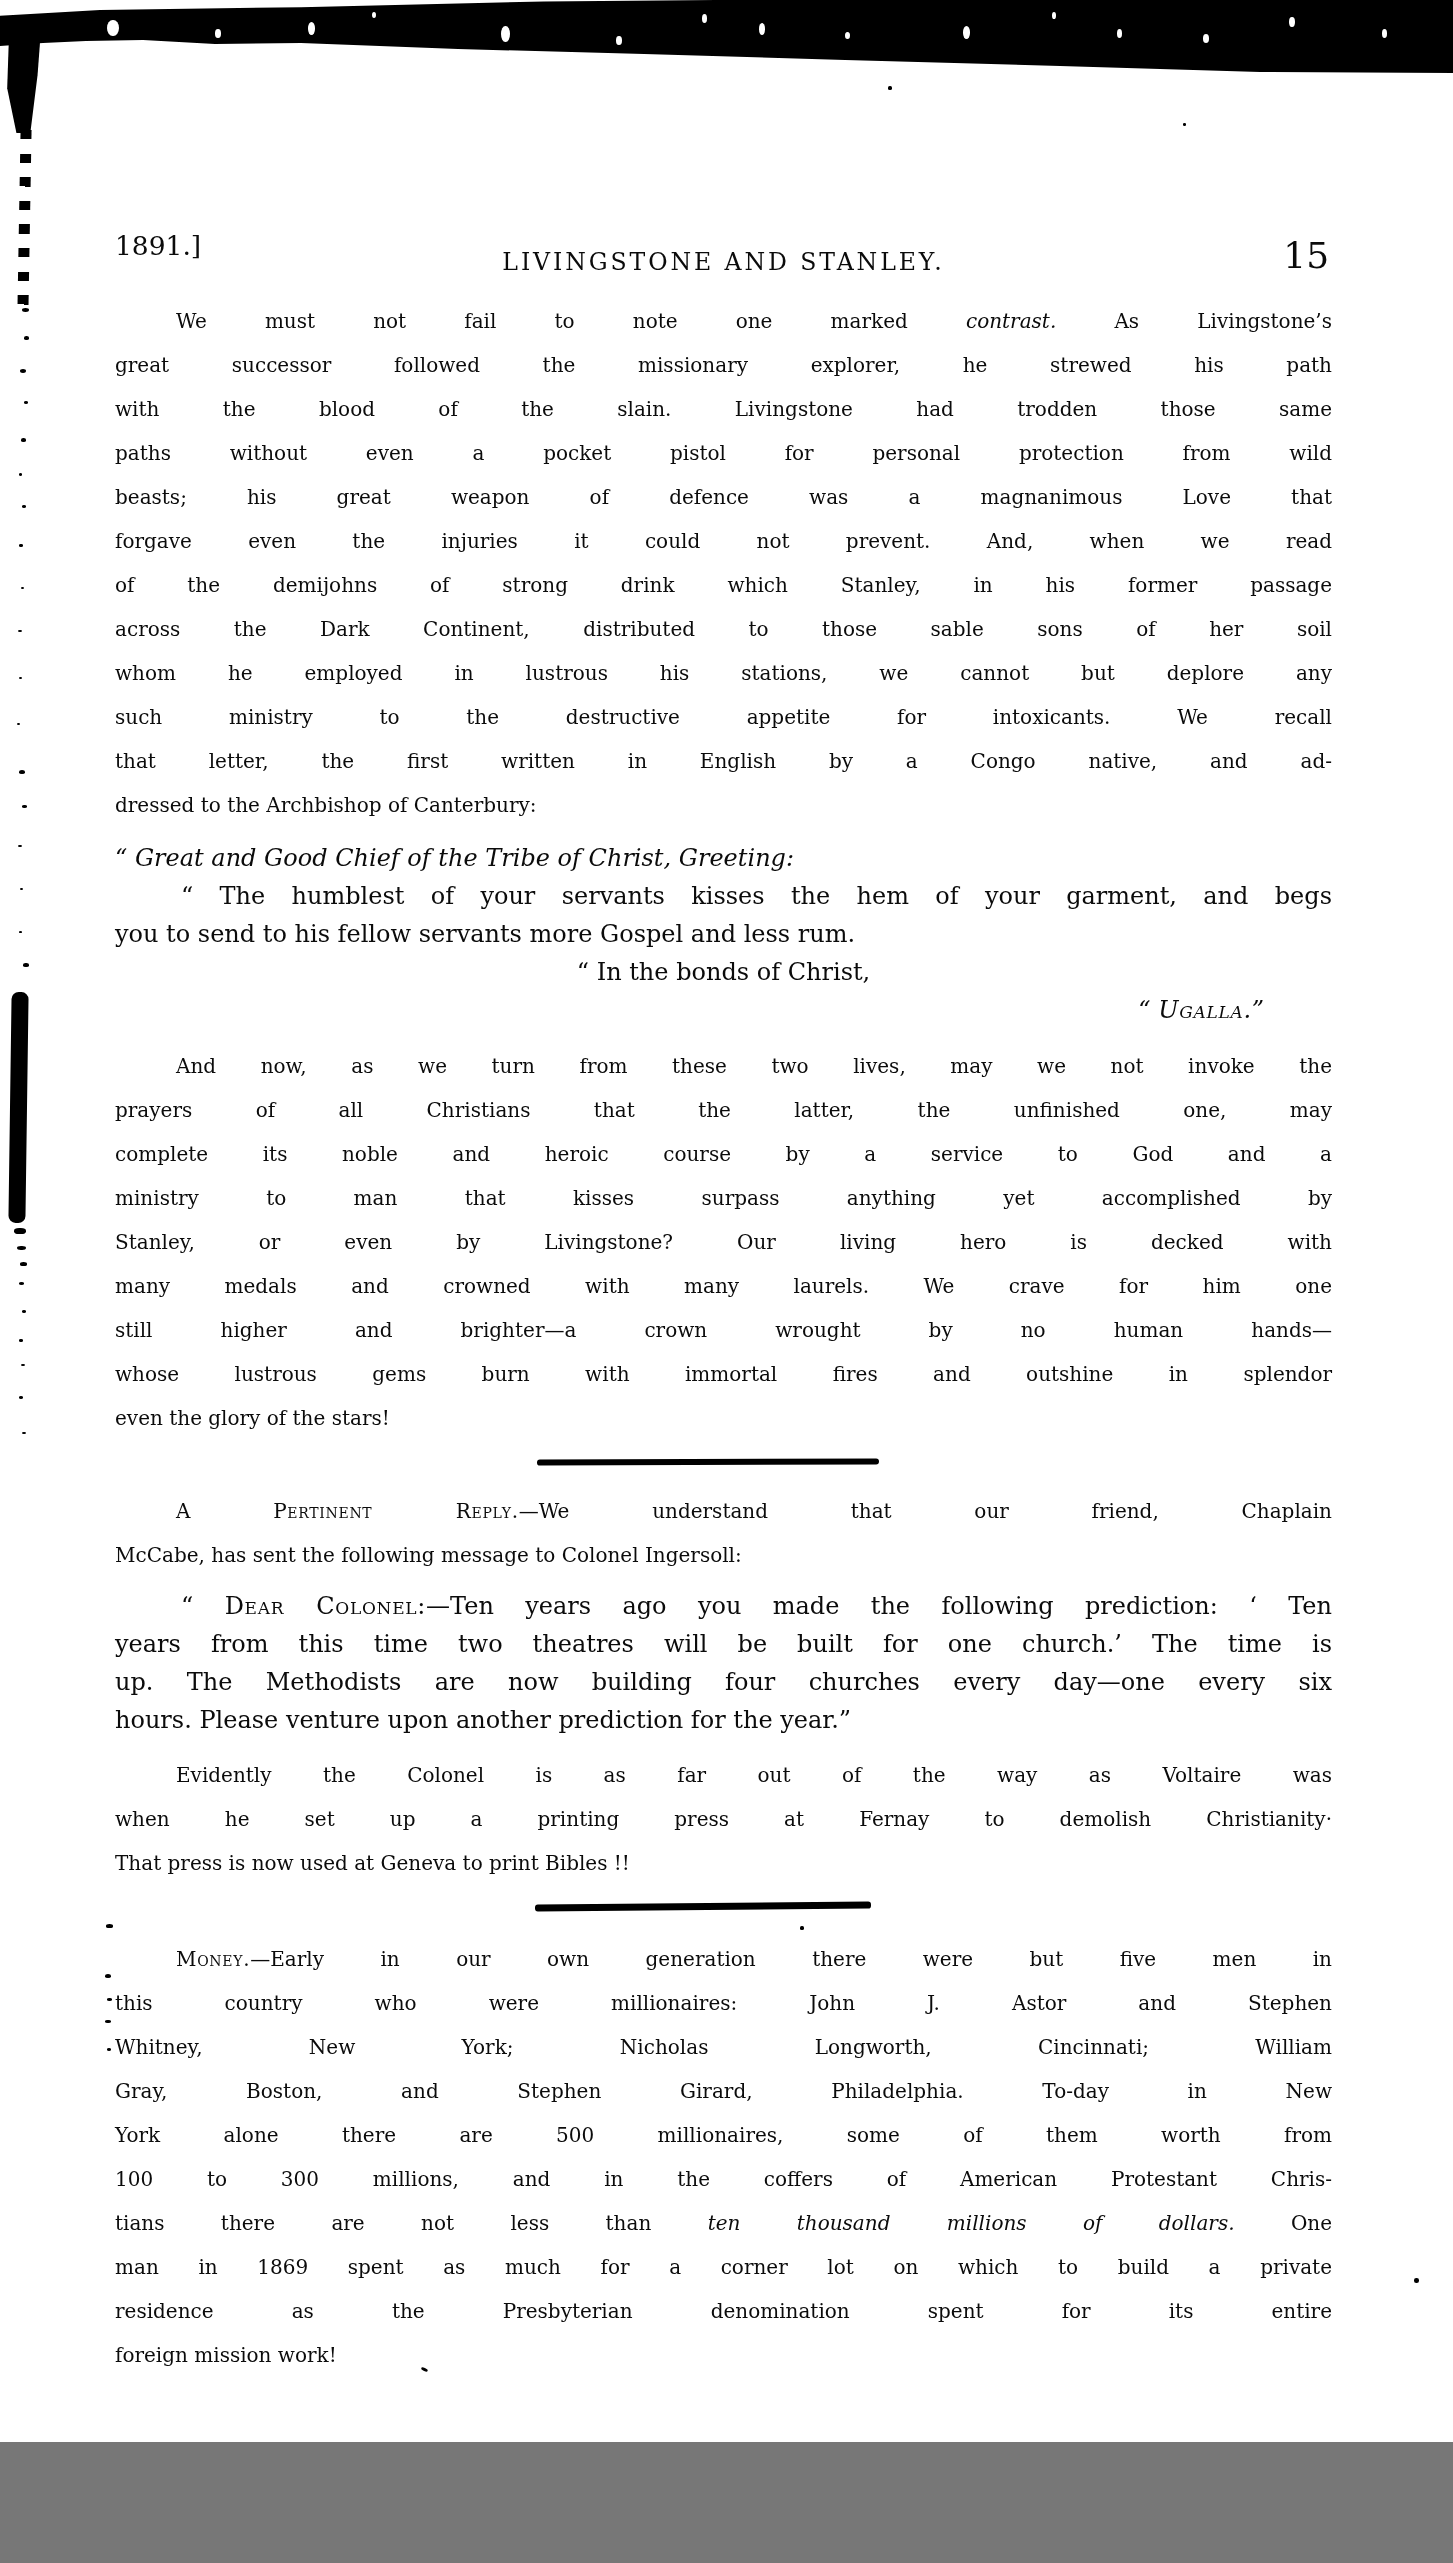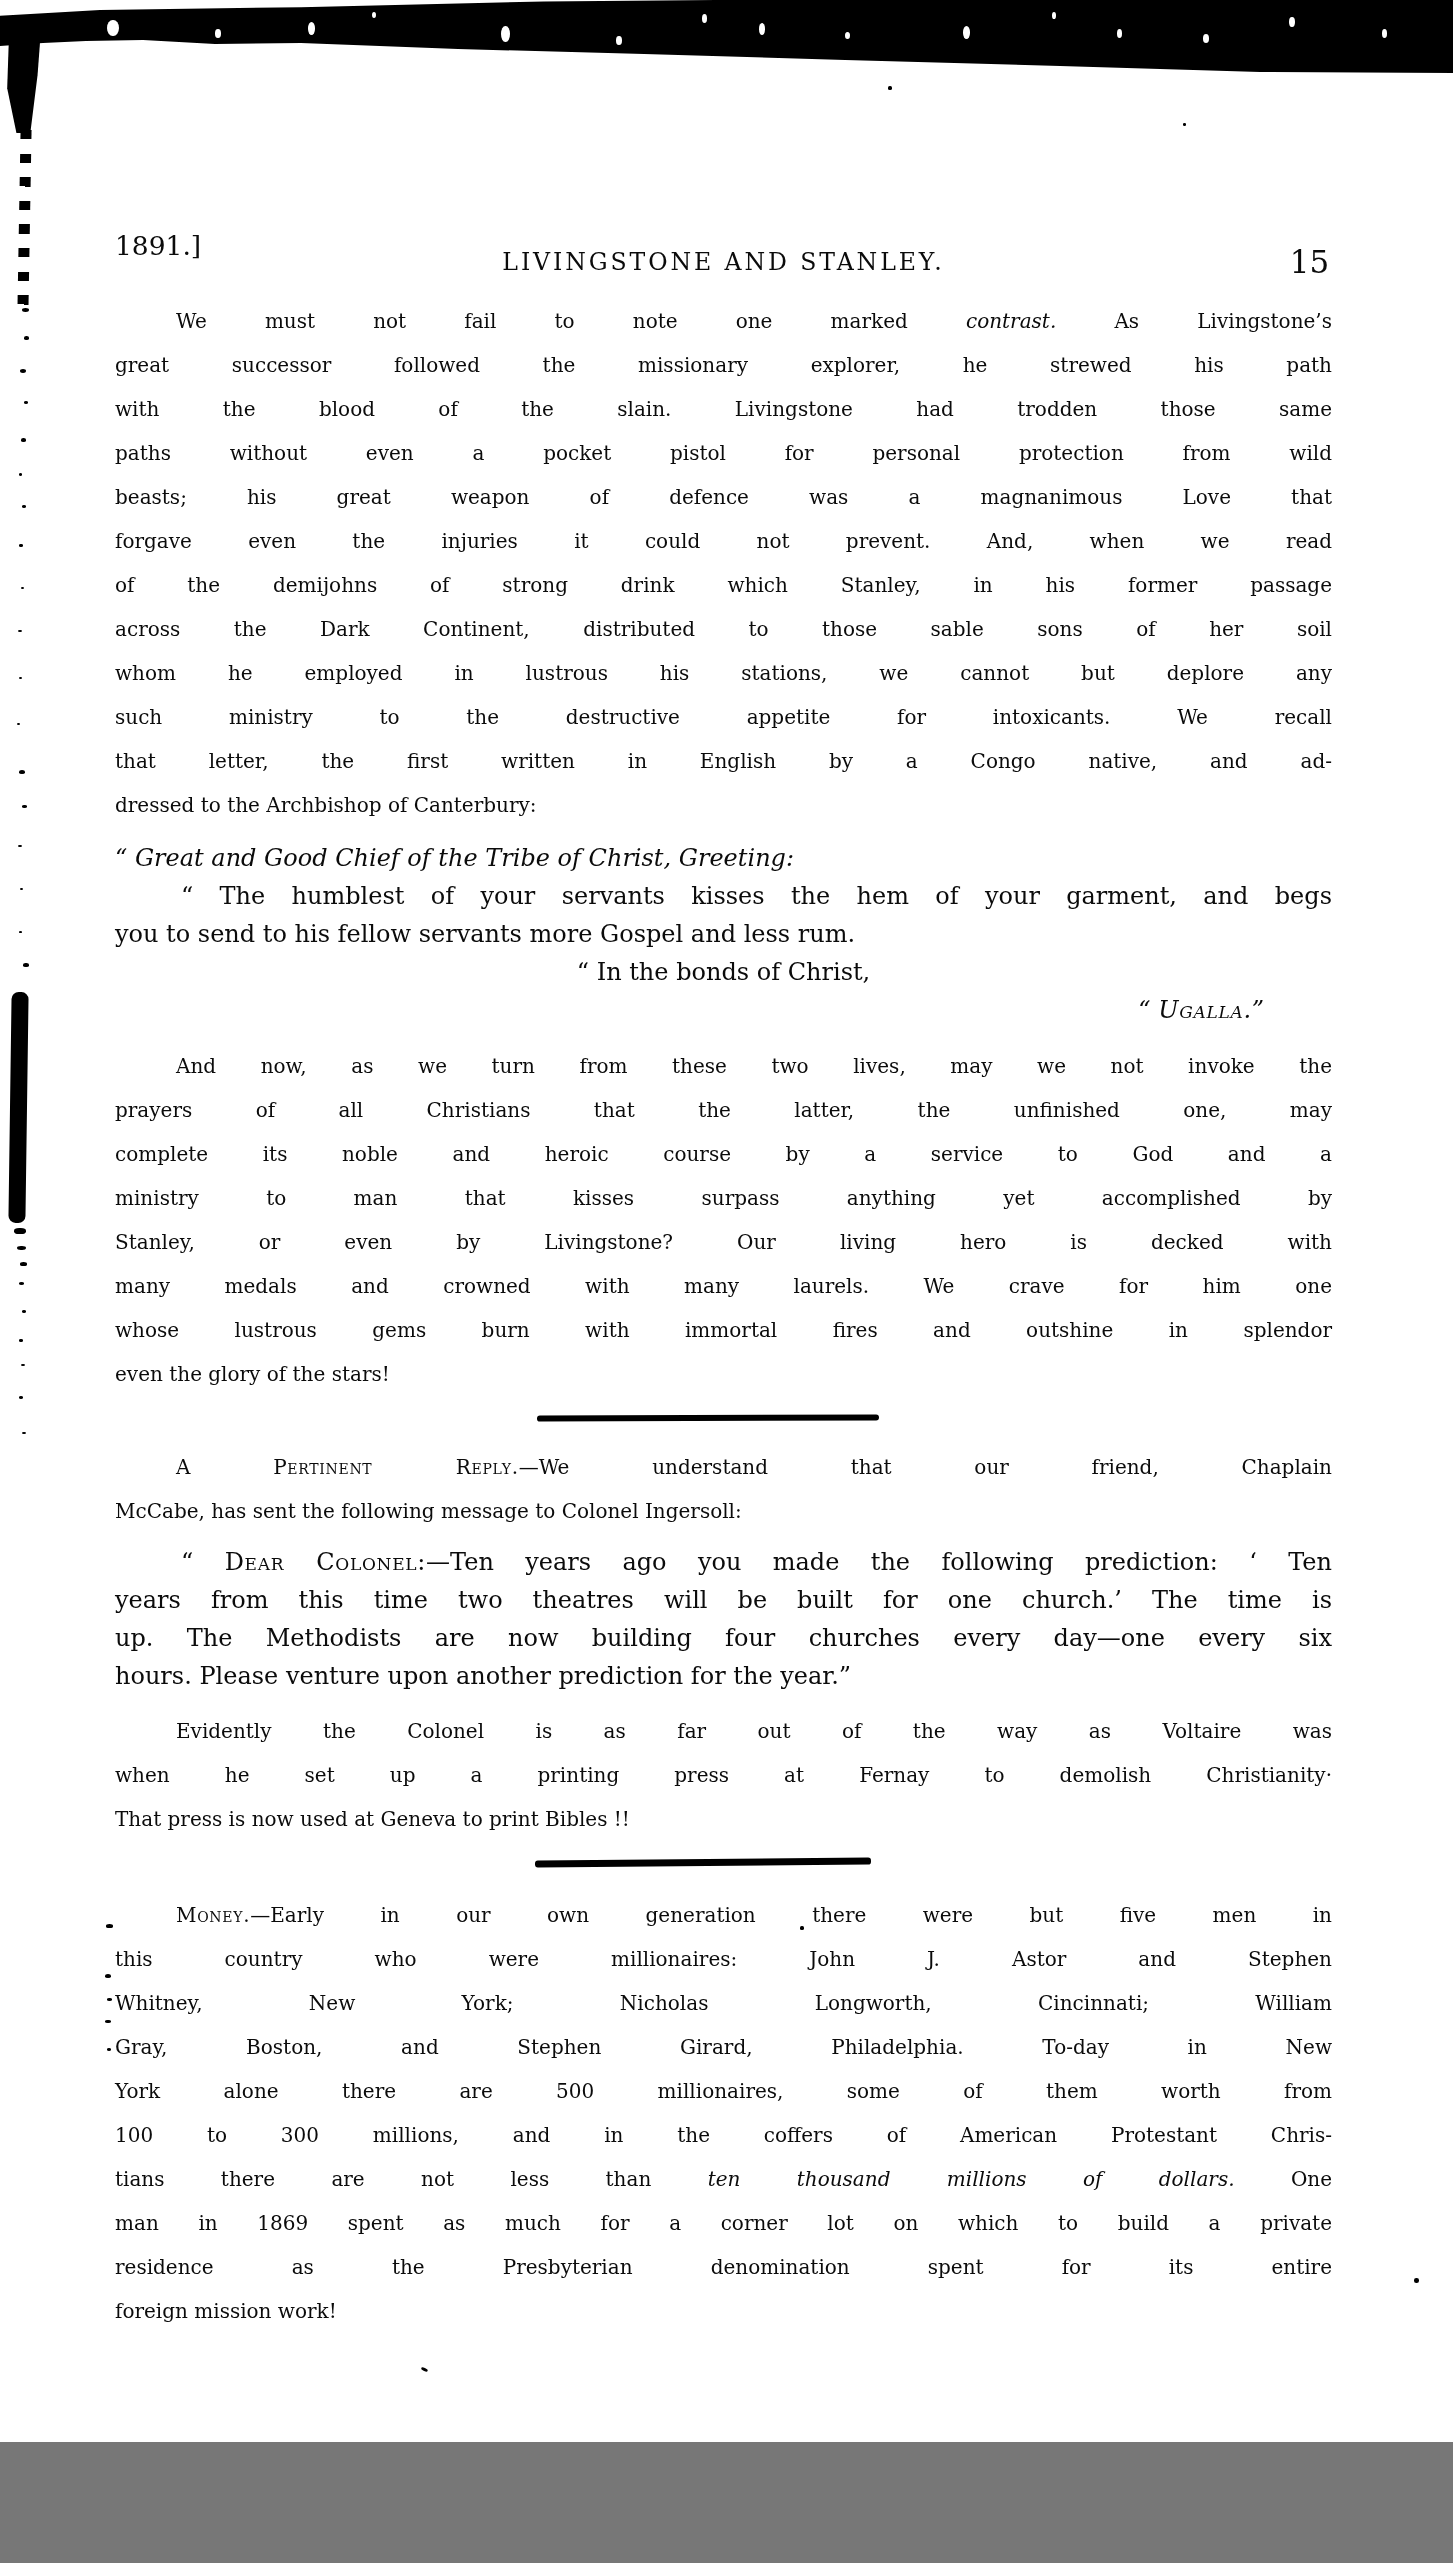--- a/index.html
+++ b/index.html
@@ -29,21 +29,21 @@
   .edge-bar {
     position:absolute; left:10px; top:992px; width:17px; height:231px;
     background:#000; border-radius:7.2px; transform:rotate(0.8deg);
   }
   
   .content { position:absolute; left:115px; top:229px; width:1217px; }
   .header { position:relative; height:37px; }
   .hdr-year   { position:absolute; left:0; top:1.4px; font-size:26.5px; }
   .hdr-title  { position:absolute; left:50%; transform:translateX(-50%); top:19px;
                 font-size:23.6px; letter-spacing:2.9px; white-space:nowrap; }
-  .hdr-page   { position:absolute; right:2.9px; top:15px; font-size:31px; }
+  .hdr-page   { position:absolute; right:2.9px; top:6px; font-size:36px; }
   .block { width:100%; }
   .tline { text-align:justify; text-align-last:justify; }
   .main .tline  { font-size:20px; line-height:44px; }
   .small .tline { font-size:24px; line-height:38px; }
   .al-left   { text-align-last:left !important; }
   .al-center { text-align:right; text-align-last:center !important; }
   .al-right  { text-align:right;  text-align-last:right  !important; }
   .indent    { text-indent:61px; }
   .indent-sm { text-indent:66px; }
   .sig-pad   { padding-right:68px;font-style:italic; }
@@ -154,20 +154,21 @@
         <div class="tline al-right sig-pad"><span>“ </span><span class="sc">Ugalla.</span><span>”</span></div>
       </div>
 
     <div class="block main mt-para2">
         <div class="tline indent"><span>And now, as we turn from these two lives, may we not invoke the</span></div>
         <div class="tline">prayers of all Christians that the latter, the unfinished one, may</div>
         <div class="tline">complete its noble and heroic course by a service to God and a</div>
         <div class="tline">ministry to man that kisses surpass anything yet accomplished by</div>
         <div class="tline">Stanley, or even by Livingstone? Our living hero is decked with</div>
         <div class="tline">many medals and crowned with many laurels. We crave for him one</div>
+        <div class="tline">still higher and brighter—a crown wrought by no human hands—</div>
         <div class="tline">whose lustrous gems burn with immortal fires and outshine in splendor</div>
         <div class="tline al-left">even the glory of the stars!</div>
       </div>
 
     <div class="rule rule1"></div>
 
     <div class="block main mt-reply">
         <div class="tline indent"><span>A </span><span class="sc">Pertinent Reply.</span><span>—We understand that our friend, Chaplain</span></div>
         <div class="tline al-left">McCabe, has sent the following message to Colonel Ingersoll:</div>
       </div>

